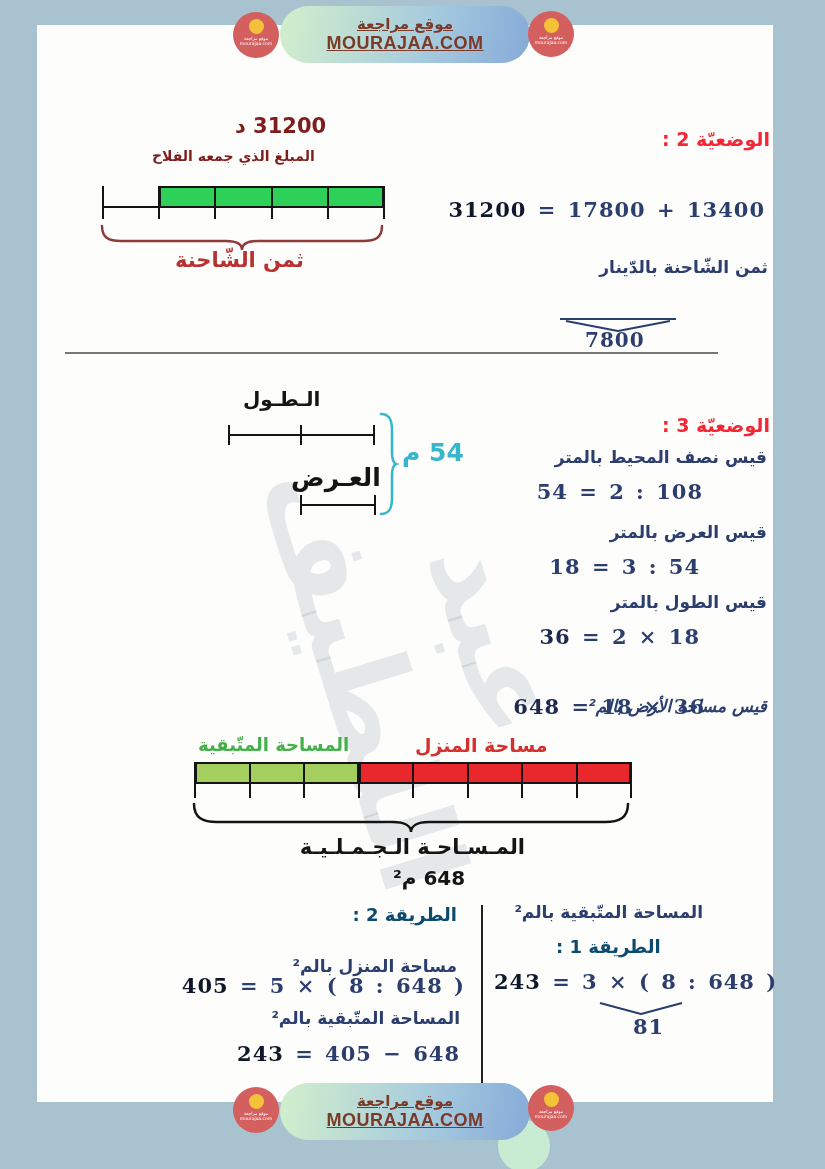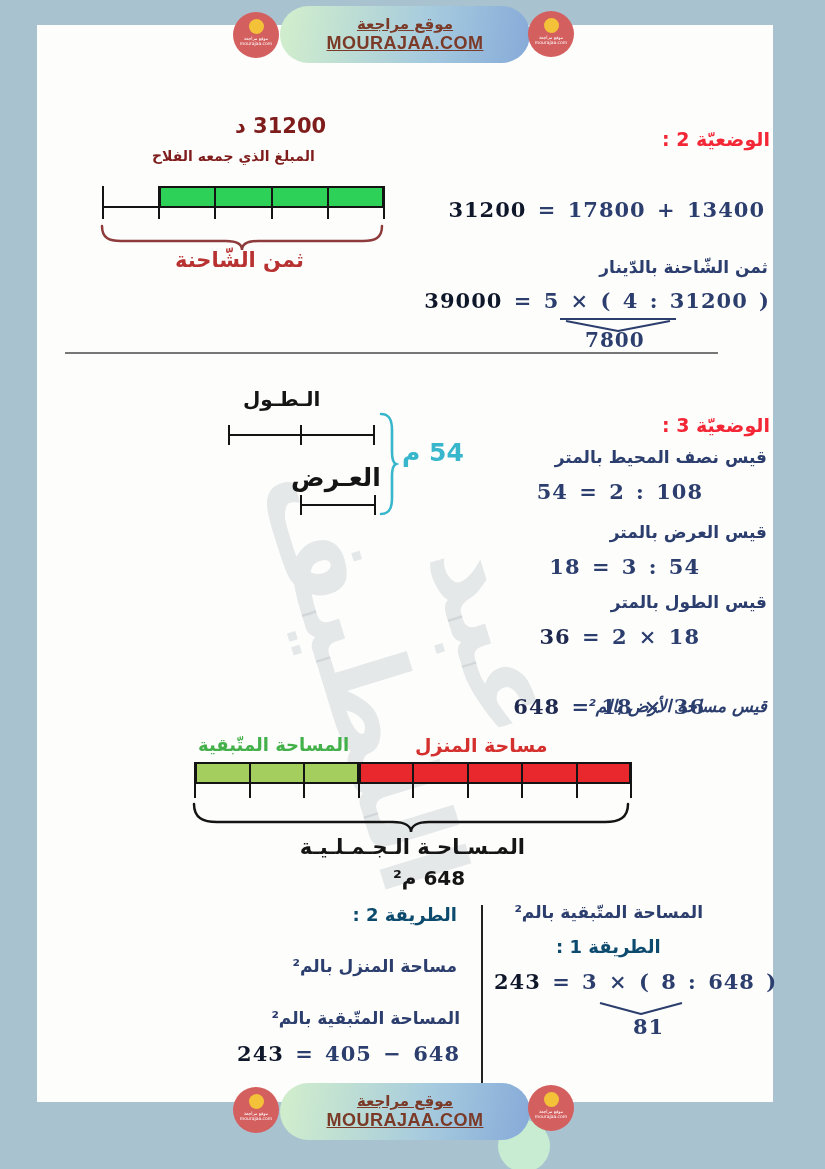--- a/index.html
+++ b/index.html
@@ -77,24 +77,20 @@
     <span class="l1">موقع مراجعة</span>
     <span class="l2">mourajaa.com</span>
   </div>
 
   <div class="t ar red-title" style="right:55px; top:128px;">الوضعيّة 2 :</div>
   <div class="t eq" style="right:60px; top:197px;">
     <span class="res-red">31200</span>
     <span>= 17800 + 13400</span>
   </div>
   <div class="t ar navy" style="right:57px; top:257px;">ثمن الشّاحنة بالدّينار</div>
-  <div class="t eq" style="right:55px; top:288px;">
-    <span class="res-red">39000</span>
-    <span>= 5 × ( 4 : 31200 )</span>
-  </div>
   <svg style="left:558px; top:317px;" width="120" height="16">
     <path d="M2,2 L118,2" stroke="#2c3e6d" stroke-width="2" fill="none"></path>
     <path d="M8,4 L60,14 L112,4" stroke="#2c3e6d" stroke-width="2" fill="none" stroke-linejoin="round"></path>
   </svg>
   <div class="t eq res-red" style="left:585px; top:328px; font-size:20px;">7800</div>
 
   <div class="t ar green-txt" style="left:235px; top:114px; font-size:21px;">31200 د</div>
   <div class="t ar green-txt" style="left:152px; top:148px; width:240px; text-align:left; font-size:14px; white-space:normal;">المبلغ الذي جمعه الفلاح</div>
   <div class="ubar" style="left:103px; top:186px; width:281px; height:33px;">
       <div class="ubar-fill" style="left: 0%; width: 20%;"></div>
@@ -184,20 +180,24 @@
     <span class="res-red">243</span>
     <span>= 3 × ( 8 : 648 )</span>
   </div>
   <svg style="left:597px; top:1000px;" width="88" height="16">
     <path d="M3,3 L44,14 L85,3" stroke="#2c3e6d" stroke-width="2.2" fill="none" stroke-linejoin="round"></path>
   </svg>
   <div class="t eq res-red" style="left:633px; top:1014px; font-size:21px;">81</div>
 
   <div class="t ar method-green" style="right:368px; top:904px;">الطريقة 2 :</div>
   <div class="t ar navy" style="right:368px; top:956px;">مساحة المنزل بالم²</div>
+  <div class="t eq" style="right:360px; top:973px;">
+    <span class="res-red">405</span>
+    <span>= 5 × ( 8 : 648 )</span>
+  </div>
   <div class="t ar navy" style="right:365px; top:1008px;">المساحة المتّبقية بالم²</div>
   <div class="t eq" style="right:365px; top:1041px;">
     <span class="res-red">243</span>
     <span>= 405 − 648</span>
   </div>
 
   <div class="mint-blob"></div>
   <div class="pill" style="left:280px; top:1083px;">
     <span class="ar-name">موقع مراجعة</span>
     <span class="en-name">MOURAJAA.COM</span>

